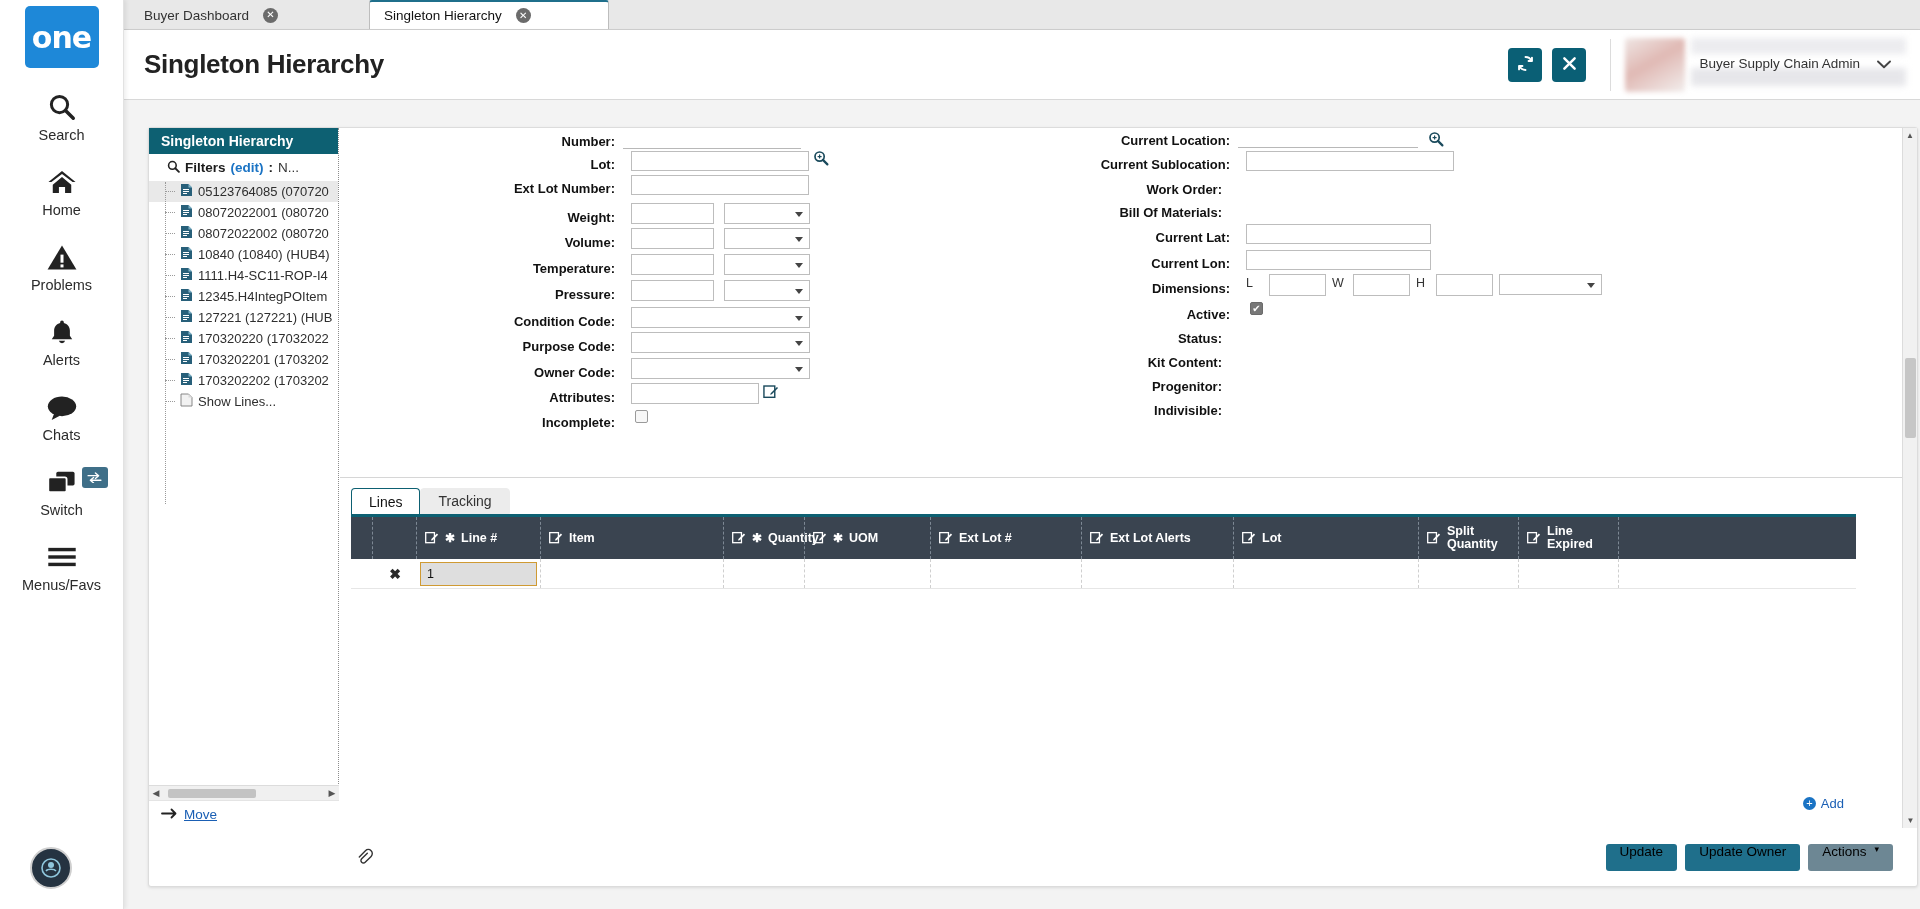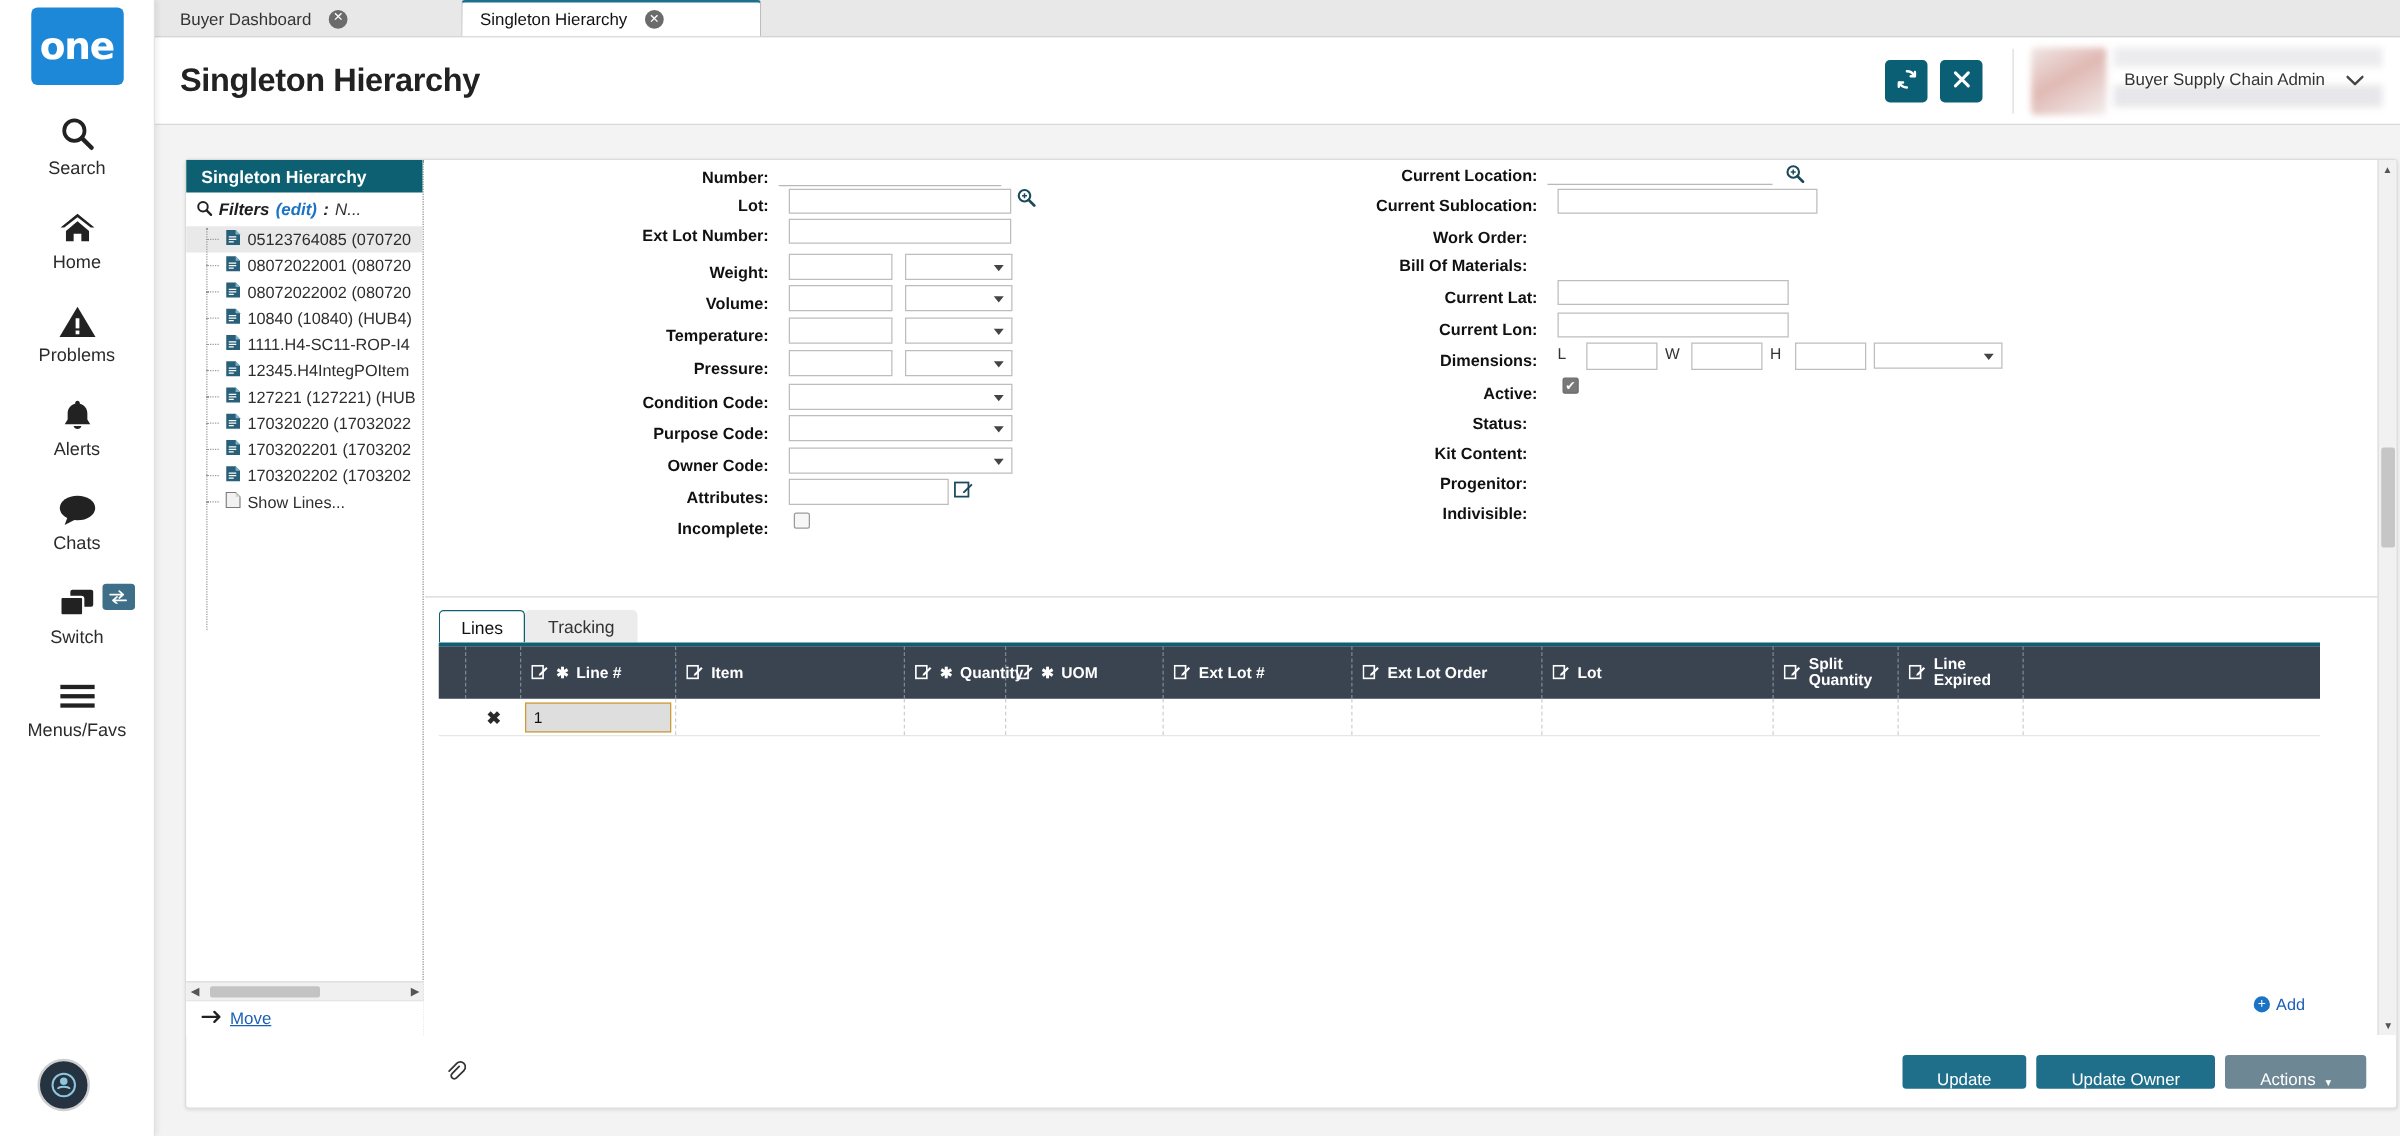--- a/index.html
+++ b/index.html
@@ -121,22 +121,22 @@
   #tree-panel{
     position:absolute; left:0; top:0; width:190px; height:700px;
     background:#fff; border-right:1px dotted #8c8c8c;
   }
   #tree-header{
     height:26px; background:#0d6072; color:#fff;
     font-weight:700; font-size:14px; display:flex; align-items:center;
     padding-left:12px;
   }
   #tree-filters{
-    height:27px; display:flex;align-items:center; gap:5px; padding-left:8px;
-    font-size:13.5px; font-weight:700; color:#1c1c1c;font-style:italic;
+    height:27px; display:flex;align-items:center; gap:5px; padding-left:18px;
+    font-size:13.5px; font-weight:700; color:#1c1c1c;
   }
   #tree-filters .flink{ color:#1a73c4; font-weight:700; }
   #tree-filters .fval{ font-weight:400; color:#333; }
   .tree-row{
     height:21px; display:flex;align-items:center; gap:5px;
     padding-left:16px; font-size:13px; color:#2e2e2e; white-space:nowrap;
     overflow:hidden; cursor:pointer;
   }
   .tree-row.selected{ background:#e9e9e9; }
   .tree-dash{
@@ -241,22 +241,22 @@
   }
 
   
   #panel-footer{
     position:absolute;left:191px;right:0;bottom:0;height:57px;
     display:flex;align-items:center;
   }
   #footer-left-icon{ margin-left:16px; color:#333; cursor:pointer; }
   #footer-btns{ margin-left:auto; display:flex;align-items:center;gap:8px;padding-right:24px; }
   .fbtn{
-    height:27px;padding:0 28px;background:#1f6f8b;color:#ffffff;border-radius:3px;
-    font-size:13.5px;display:flex;align-items:flex-end;cursor:pointer;
+    height:27px;padding:0 14px;background:#1f6f8b;color:#000000;border-radius:3px;
+    font-size:13.5px;display:flex;align-items:flex-start;cursor:pointer;
   }
   .fbtn.muted{ background:#6d8794; }
   .fbtn .caret{ margin-left:8px;font-size:9px; }
 
   
   #panel-vscroll{
     position:absolute; right:0; top:0; width:15px; height:700px;
     background:#f1f1f1; border-left:1px solid #dcdcdc;
   }
   #panel-vscroll .sb-arrow{
@@ -768,21 +768,21 @@
                   <rect x="0.8" y="3" width="10" height="11.5" fill="none" stroke="#fff" stroke-width="1.5"></rect>
                   <path d="M7.4 10.2 L13.6 4 L15 5.4 L8.8 11.6 L6.8 12.1 Z" fill="#fff"></path>
                 </svg></span>
           <span>Ext Lot #</span>
         </div>
         <div class="gcell" style="width:152px">
           <span><svg width="14" height="14" viewBox="0 0 16 16">
                   <rect x="0.8" y="3" width="10" height="11.5" fill="none" stroke="#fff" stroke-width="1.5"></rect>
                   <path d="M7.4 10.2 L13.6 4 L15 5.4 L8.8 11.6 L6.8 12.1 Z" fill="#fff"></path>
                 </svg></span>
-          <span>Ext Lot Order</span>
+          <span>Ext Lot Alerts</span>
         </div>
         <div class="gcell" style="width:185px">
           <span><svg width="14" height="14" viewBox="0 0 16 16">
                   <rect x="0.8" y="3" width="10" height="11.5" fill="none" stroke="#fff" stroke-width="1.5"></rect>
                   <path d="M7.4 10.2 L13.6 4 L15 5.4 L8.8 11.6 L6.8 12.1 Z" fill="#fff"></path>
                 </svg></span>
           <span>Lot</span>
         </div>
         <div class="gcell two-line" style="width:100px">
           <span><svg width="14" height="14" viewBox="0 0 16 16">

